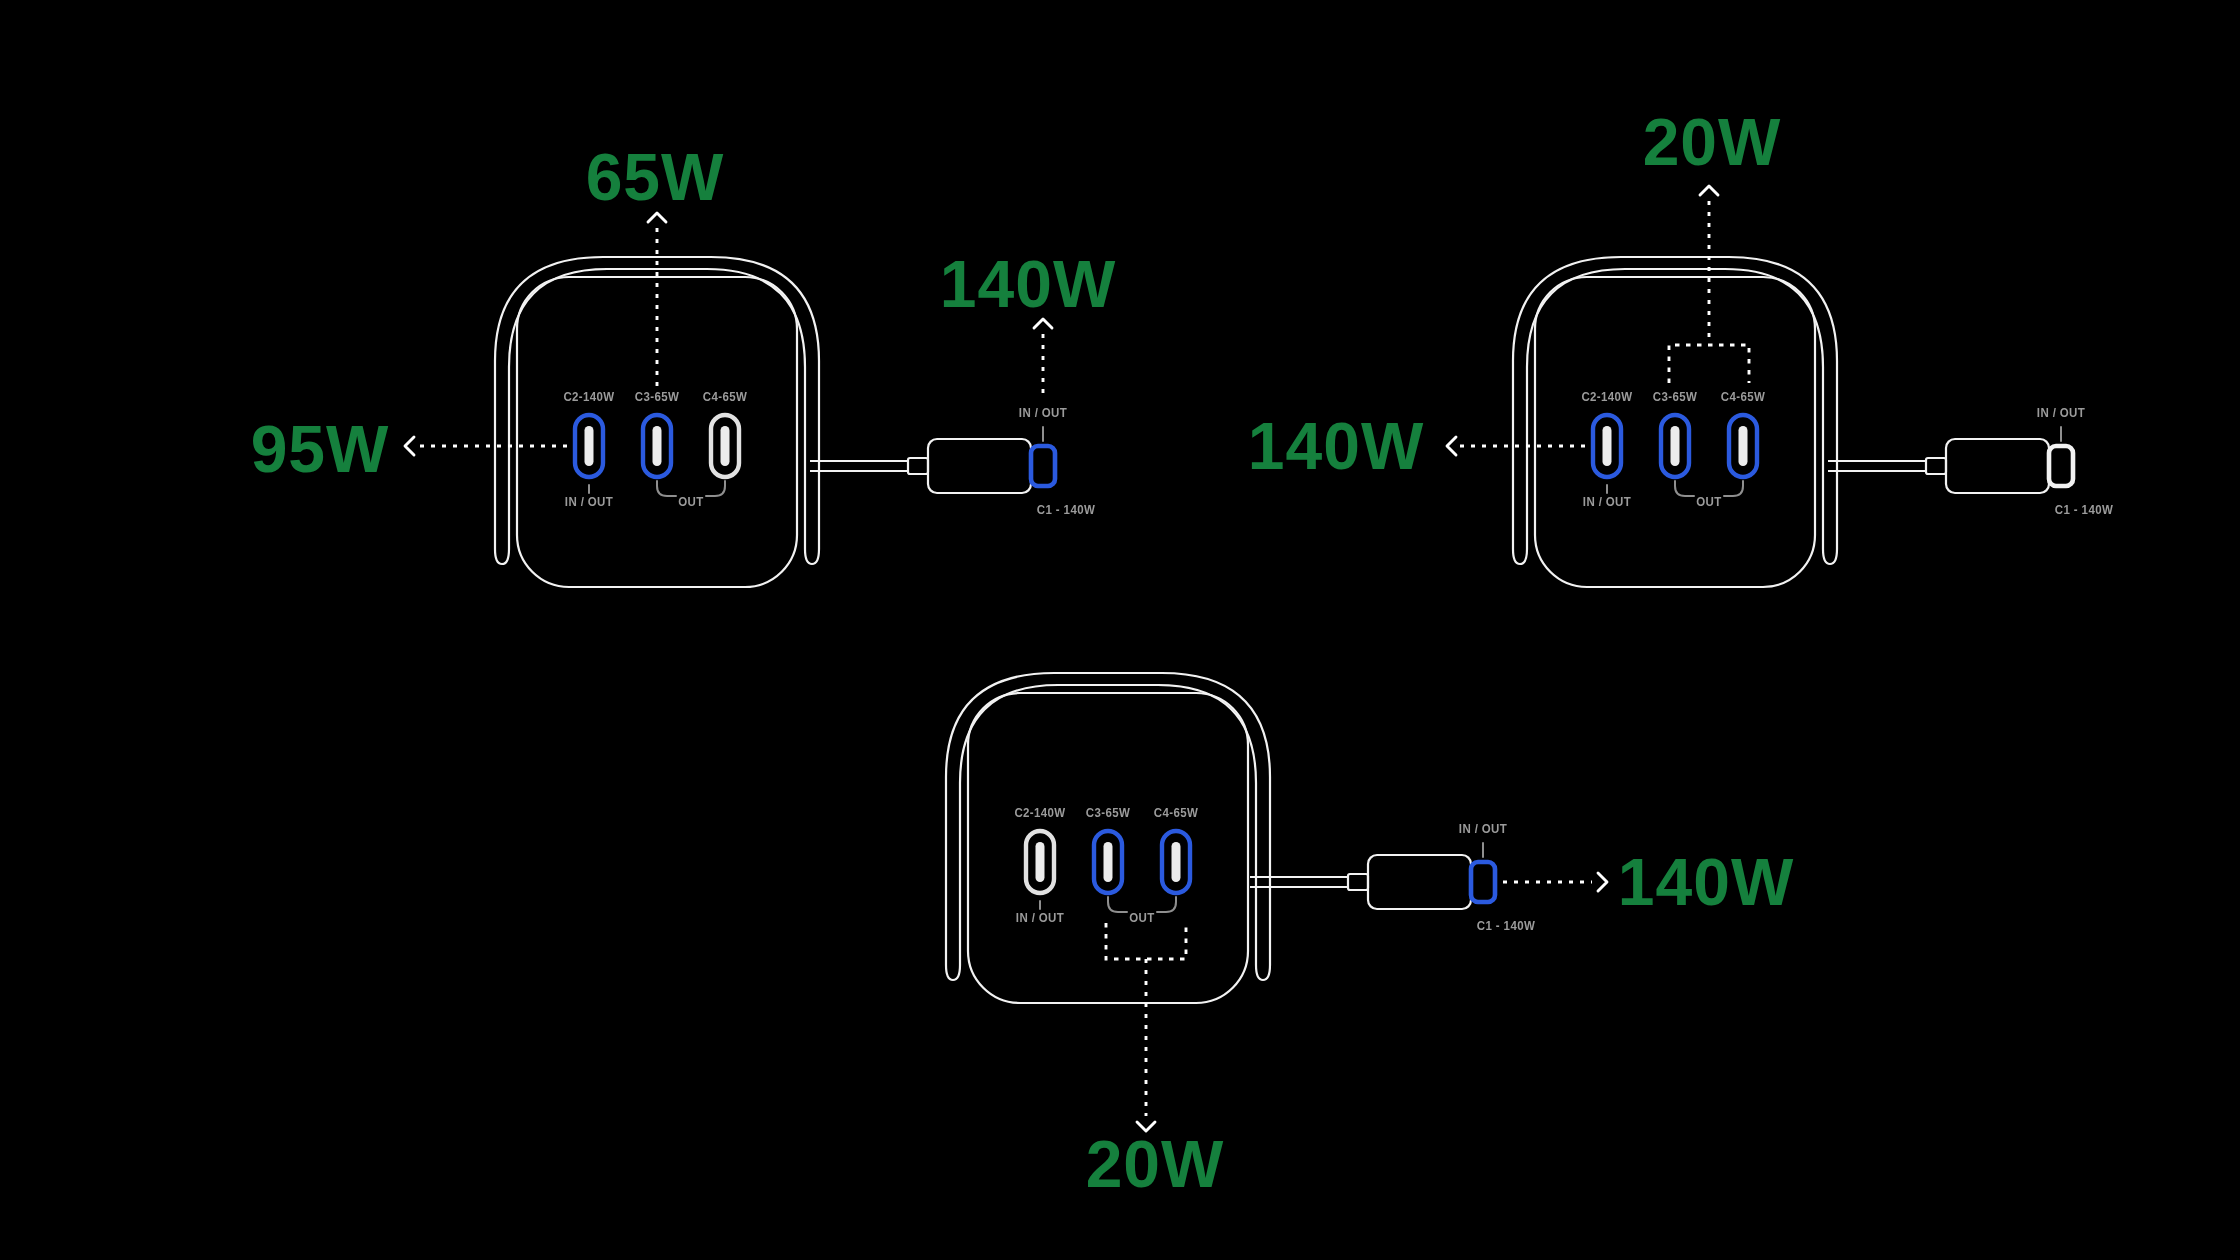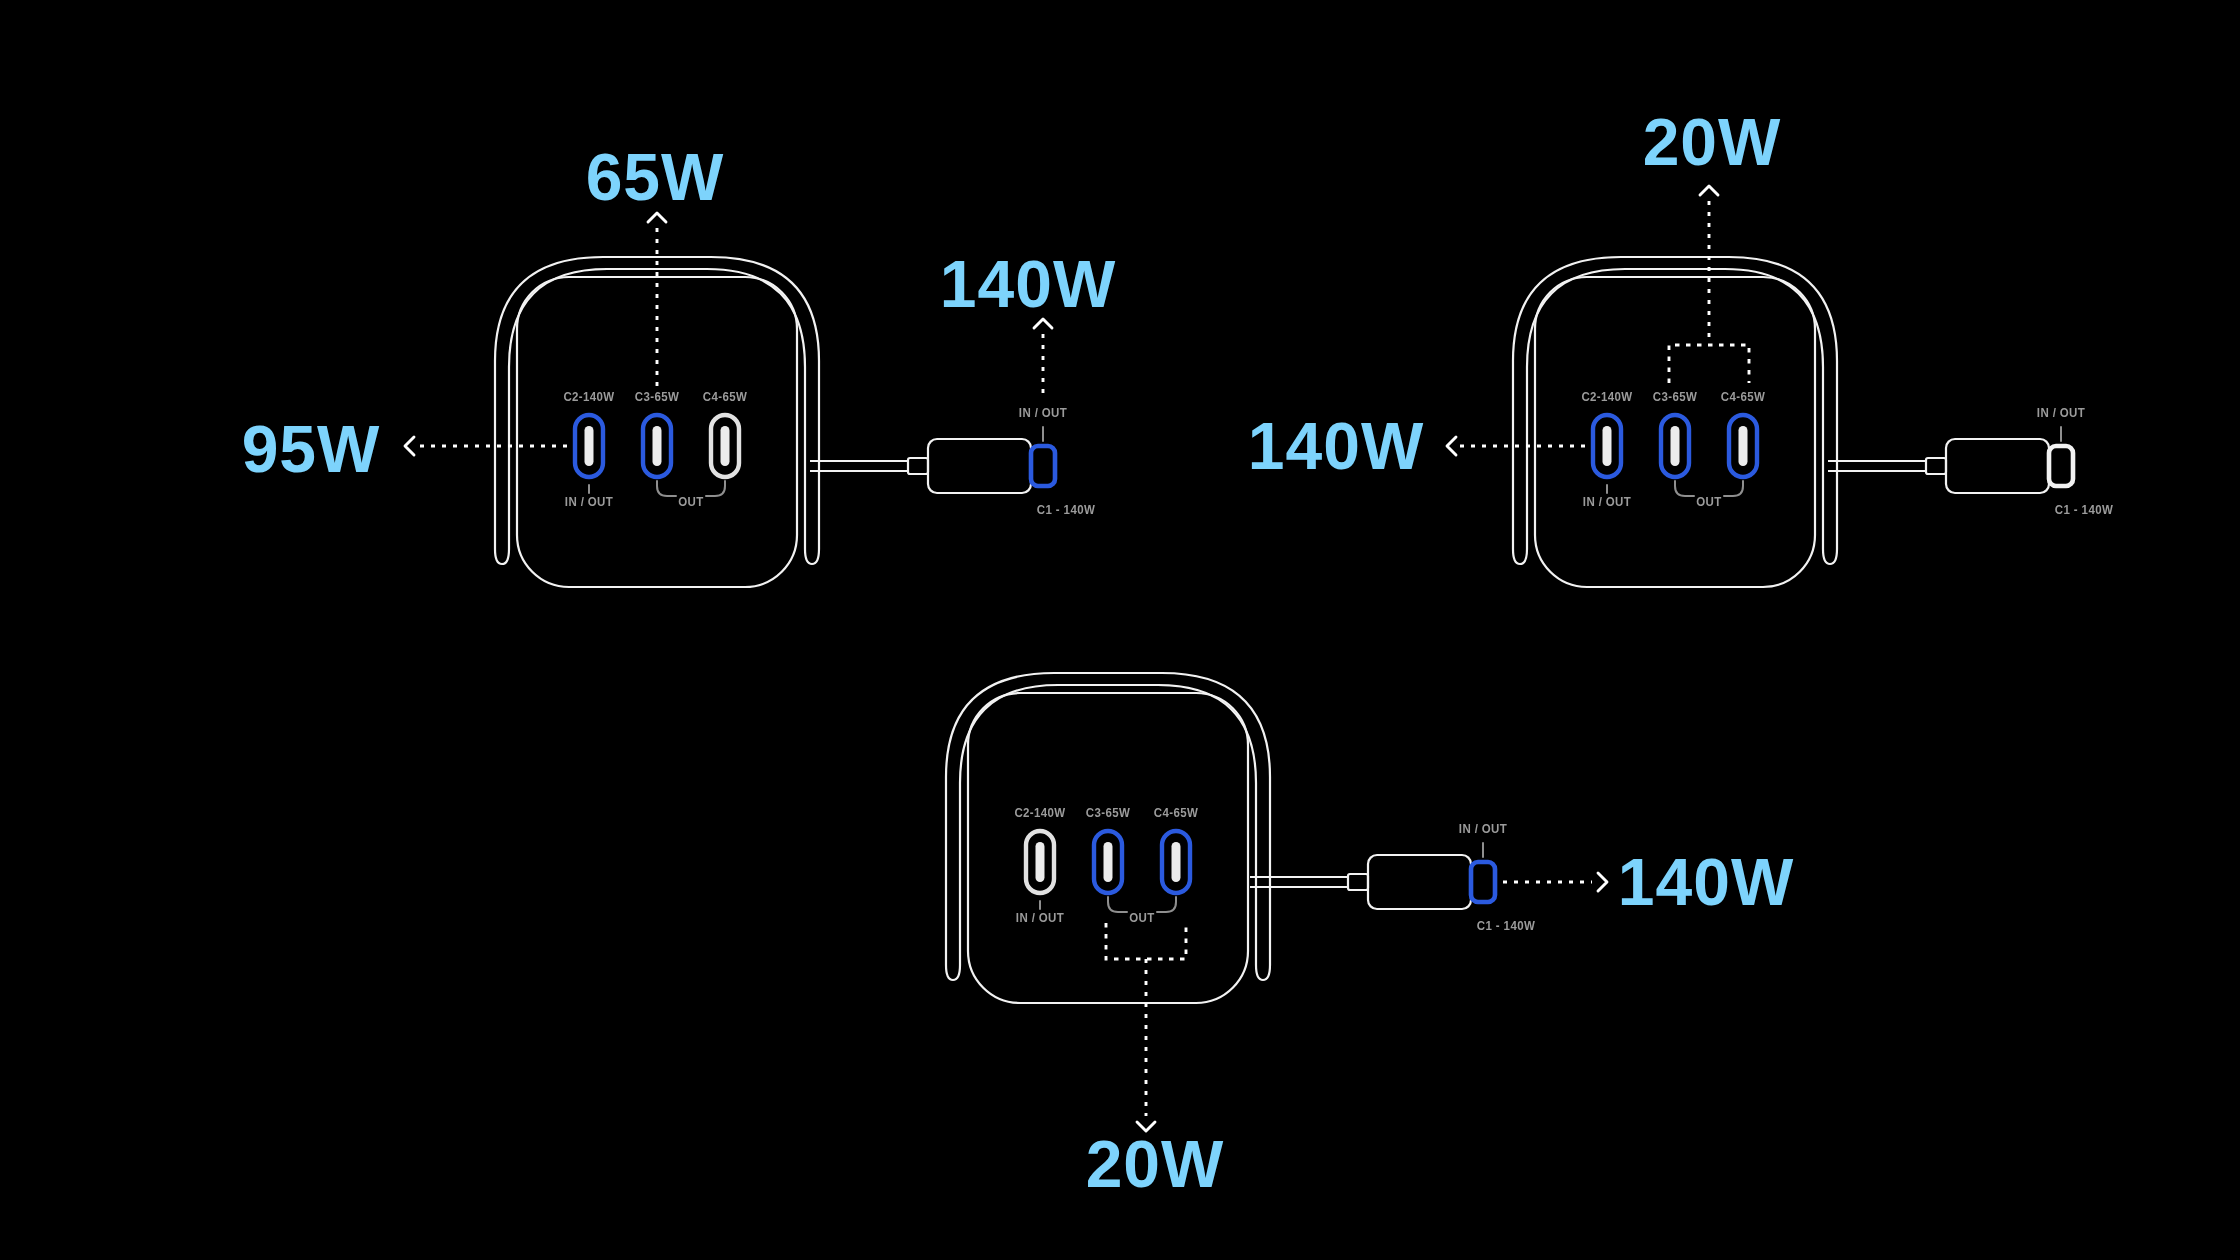--- a/index.html
+++ b/index.html
@@ -14,21 +14,21 @@
   .p-dim .shell{stroke:#e2e2e2;}
   .port .slot{fill:#ececec;stroke:none;}
   .tip{fill:none;stroke-width:4.6;}
   .tip-blue{stroke:#2b5adf;}
   .tip-white{stroke:#f2f2f2;}
   .dot{fill:none;stroke:#ffffff;stroke-width:2.9;stroke-dasharray:4 7;}
   .dash{fill:none;stroke:#ffffff;stroke-width:2.9;stroke-dasharray:4.5 6.5;}
   .chev{fill:none;stroke:#ffffff;stroke-width:2.9;stroke-linecap:round;stroke-linejoin:round;}
   
   .pw{position:absolute;transform:translate(-50%,-50%);font-weight:700;font-size:66px;
-      line-height:1;color:#7dd3fc;letter-spacing:1px;white-space:nowrap;}
+      line-height:1;color:#15803d;letter-spacing:1px;white-space:nowrap;}
   .sm{position:absolute;transform:translate(-50%,-50%) scaleX(0.92);font-weight:700;font-size:12.5px;
       line-height:1;color:#9b9b9b;letter-spacing:0.4px;white-space:nowrap;}
 </style>
 </head>
 <body>
 
 <div class="stage">
 
   <svg class="art" width="2240" height="1260" viewBox="0 0 2240 1260">
     <defs>
@@ -135,21 +135,21 @@
       <path class="gln" d="M1483,843 V857"></path>
 
       <path class="dash" d="M1106,923 V959 H1186 V923"></path>
       <path class="dot" d="M1146,959 V1116"></path>
       <path class="chev" d="M1137,1122 L1146,1131 L1155,1122"></path>
       <path class="dot" d="M1503,882 H1592"></path>
       <path class="chev" d="M1598,873 L1607,882 L1598,891"></path>
     </g>
   </svg>
 
-  <span class="pw" style="left:311px;top:449px">95W</span>
+  <span class="pw" style="left:320px;top:449px">95W</span>
   <span class="pw" style="left:655px;top:177px">65W</span>
   <span class="pw" style="left:1028px;top:284px">140W</span>
   <span class="sm" style="left:589px;top:397px">C2-140W</span>
   <span class="sm" style="left:657px;top:397px">C3-65W</span>
   <span class="sm" style="left:725px;top:397px">C4-65W</span>
   <span class="sm" style="left:589px;top:502px">IN / OUT</span>
   <span class="sm" style="left:691px;top:502px">OUT</span>
   <span class="sm" style="left:1043px;top:413px">IN / OUT</span>
   <span class="sm" style="left:1066px;top:510px">C1 - 140W</span>
 

